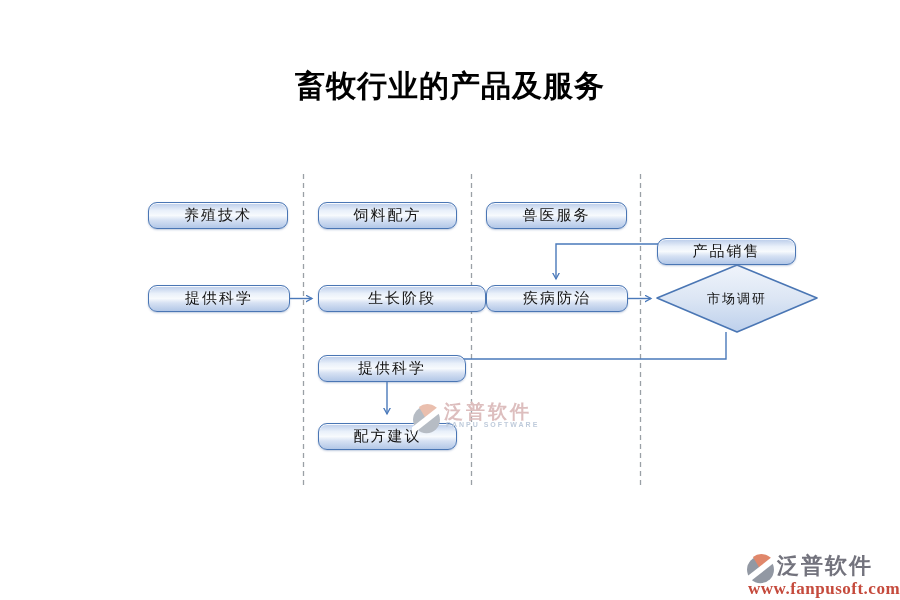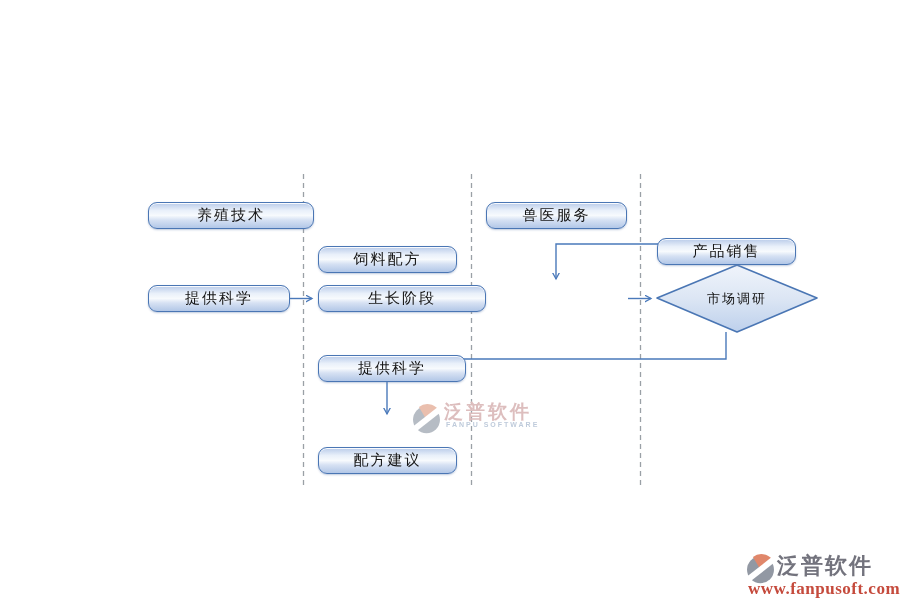--- a/index.html
+++ b/index.html
@@ -38,20 +38,21 @@
   .footer-logo .brand{position:absolute;left:31px;top:0px;font-size:22px;font-weight:bold;
                       color:#73737d;letter-spacing:2px;}
   .footer-logo .url{position:absolute;left:2px;top:28px;font-size:17px;font-weight:bold;
                     color:#c54a3c;letter-spacing:.5px;}
 </style>
 </head>
 <body>
 
 <div id="canvas">
 
+  <div class="page-title">畜牧行业的产品及服务</div>
 
   <svg class="layer" viewBox="0 0 900 600">
     <defs>
       <marker id="arrow" markerWidth="10" markerHeight="10" refX="6.5" refY="3.5" orient="auto" markerUnits="userSpaceOnUse">
         <path d="M0,0 L6.5,3.5 L0,7" fill="none" stroke="#4a79ba" stroke-width="1.3"></path>
       </marker>
       <linearGradient id="gDiamond" x1="0" y1="0" x2="0" y2="1">
         <stop offset="0" stop-color="#f0f4fb"></stop>
         <stop offset="0.5" stop-color="#dce6f4"></stop>
         <stop offset="1" stop-color="#bdd0ec"></stop>
@@ -65,44 +66,47 @@
     <path d="M290,298.5 H312" fill="none" stroke="#4a79ba" stroke-width="1.4" marker-end="url(#arrow)"></path>
     <path d="M458,298.5 H481" fill="none" stroke="#4a79ba" stroke-width="1.4" marker-end="url(#arrow)"></path>
     <path d="M628,298.5 H651" fill="none" stroke="#4a79ba" stroke-width="1.4" marker-end="url(#arrow)"></path>
     <path d="M737,265 V244 H556 V279" fill="none" stroke="#4a79ba" stroke-width="1.4" marker-end="url(#arrow)"></path>
     <path d="M726,332 V359 H459" fill="none" stroke="#4a79ba" stroke-width="1.4"></path>
     <path d="M387,382 V414" fill="none" stroke="#4a79ba" stroke-width="1.4" marker-end="url(#arrow)"></path>
 
     <polygon points="737,265 817,298 737,332 657,298" fill="url(#gDiamond)" stroke="#4a76b4" stroke-width="1.6" stroke-linejoin="round"></polygon>
   </svg>
 
-  <div class="node" style="left:148px;top:202px;width:166px;">
+  <div class="node" style="left:148px;top:202px;width:140px;">
     <span>养殖技术</span>
   </div>
-  <div class="node" style="left:318px;top:202px;width:139px;margin-top:44px;">
+  <div class="node" style="left:318px;top:202px;width:139px;">
     <span>饲料配方</span>
   </div>
   <div class="node" style="left:486px;top:202px;width:141px;">
     <span>兽医服务</span>
   </div>
   <div class="node" style="left:657px;top:202px;width:139px;margin-top:36px;">
     <span>产品销售</span>
   </div>
 
   <div class="node" style="left:148px;top:285px;width:142px;">
     <span>提供科学</span>
   </div>
   <div class="node" style="left:318px;top:285px;width:168px;">
     <span>生长阶段</span>
   </div>
+  <div class="node" style="left:486px;top:285px;width:142px;">
+    <span>疾病防治</span>
+  </div>
 
   <div class="node" style="left:318px;top:355px;width:148px;">
     <span>提供科学</span>
   </div>
-  <div class="node" style="left:318px;top:423px;width:139px;margin-top:24px;">
+  <div class="node" style="left:318px;top:423px;width:139px;">
     <span>配方建议</span>
   </div>
 
   <div class="diamond-label">市场调研</div>
 
   <div class="watermark">
     <svg class="logo faint" style="left:2px;top:5px;" width="29" height="32" viewBox="0 0 34 38">
       <circle class="gray" cx="17" cy="21" r="16"></circle>
       <path class="orange" d="M17,21 L31,9 A16,16 0 0,0 8,6 Z"></path>
       <rect class="stripe" x="-8" y="17.5" width="56" height="7" transform="rotate(-38 17 21)"></rect>

